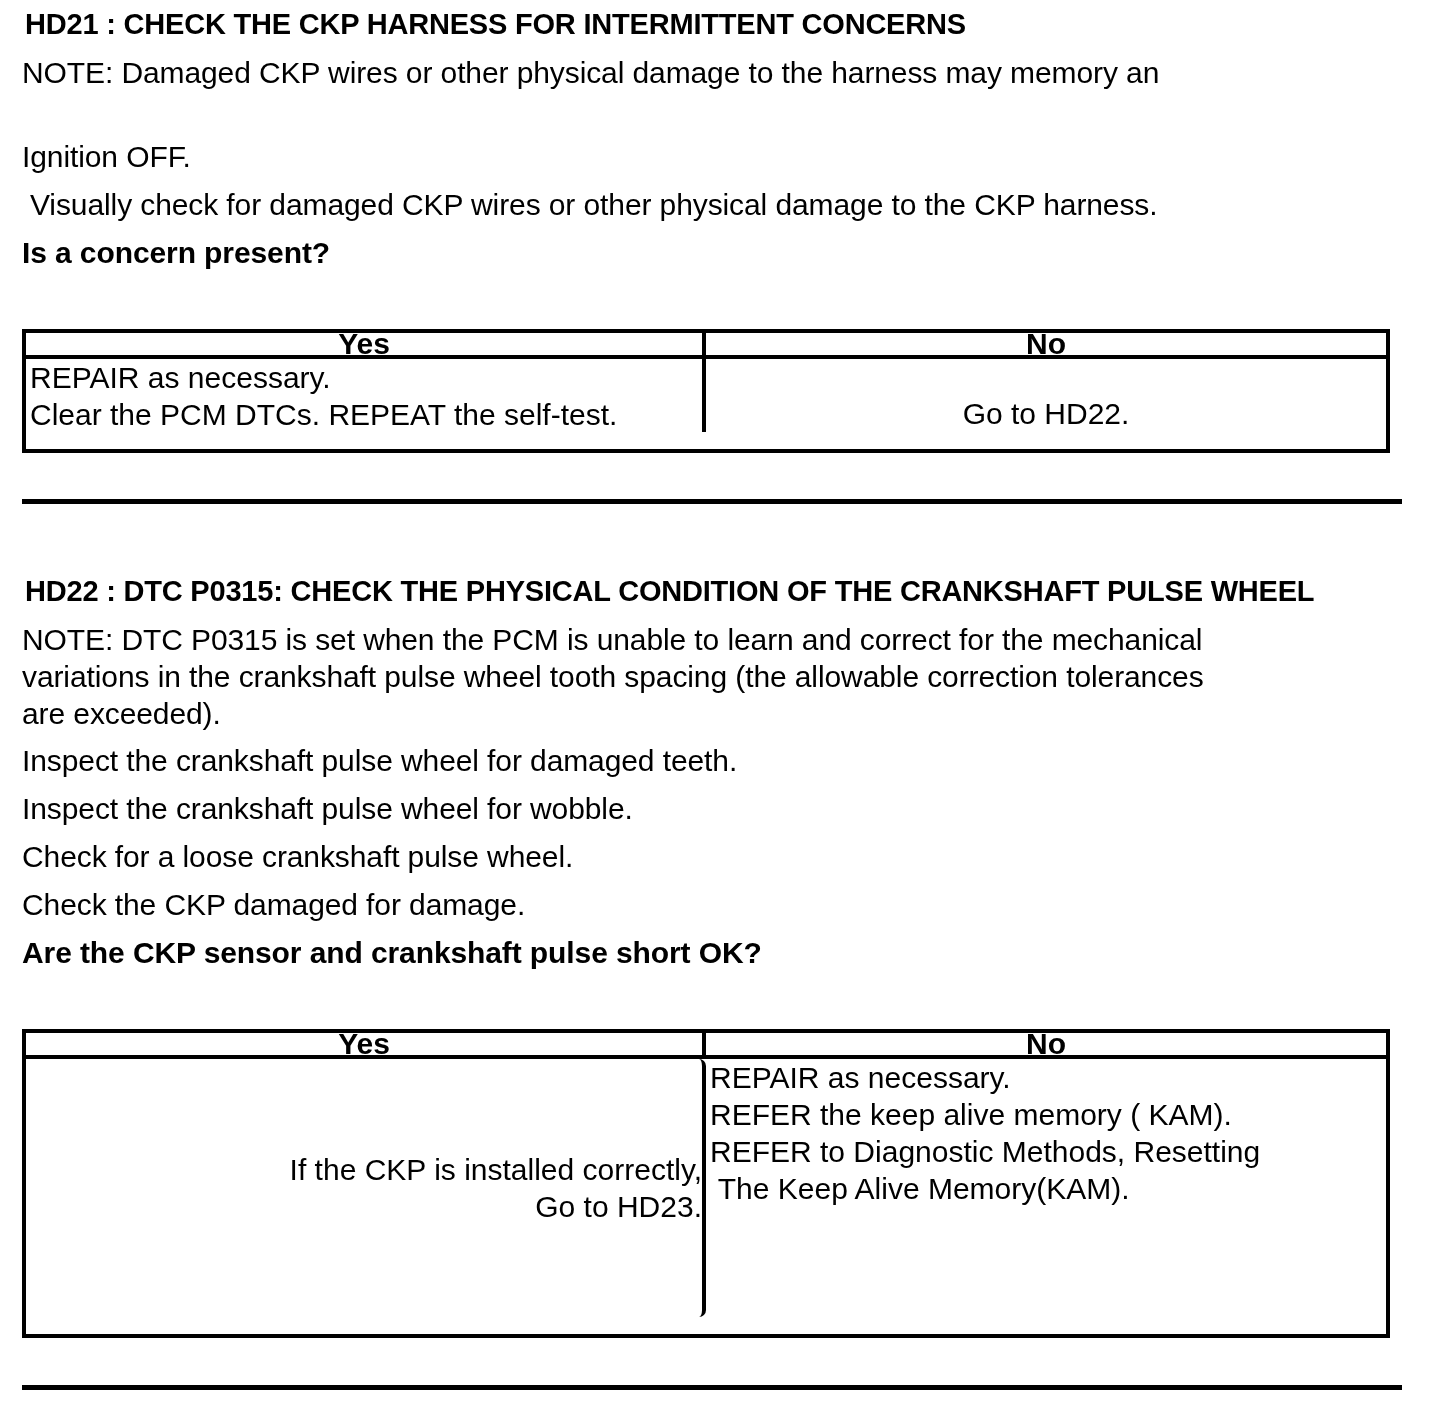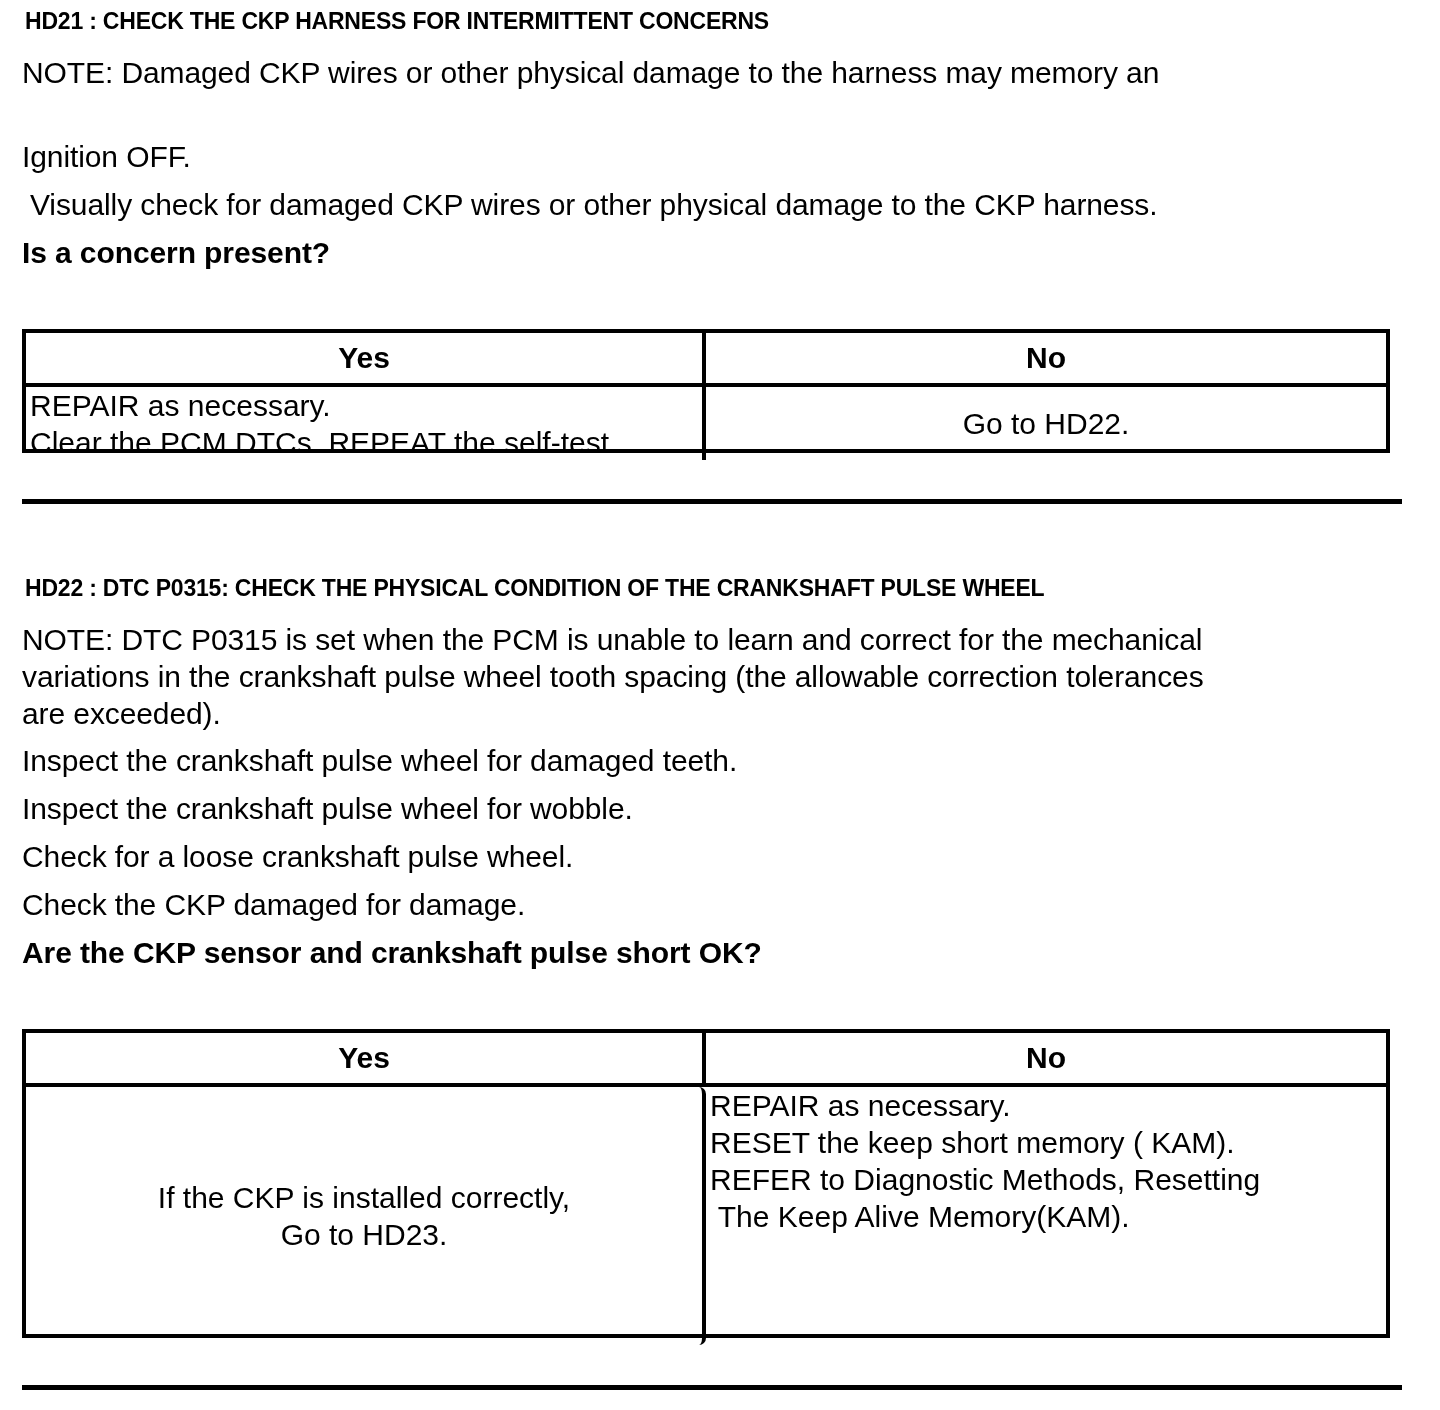--- a/index.html
+++ b/index.html
@@ -2,36 +2,36 @@
 <html><head>
 <meta charset="utf-8">
 <style>
   html, body { margin: 0; padding: 0; background: #ffffff; }
   body {
     width: 1440px; height: 1410px; position: relative; overflow: hidden;
     font-family: "Liberation Sans", "DejaVu Sans", sans-serif; color: #000;
   }
   .abs { position: absolute; }
   .heading {
-    font-weight: bold; font-size: 23px; letter-spacing: -0.2px; white-space: nowrap;
+    font-weight: bold; font-size: 29px; letter-spacing: -0.2px; white-space: nowrap;
   }
   .para { font-size: 30px; line-height: 37px; white-space: nowrap; letter-spacing: -0.1px; }
   .bold { font-weight: bold; }
   .tbl {
     position: absolute; left: 22px; width: 1368px;
     border: 4px solid #000; box-sizing: border-box;
   }
   .row { display: flex; box-sizing: border-box; }
-  .hdr { height: 54px; border-bottom: 4px solid #000; }
+  .hdr { height: 26px; border-bottom: 4px solid #000; }
   .cell { box-sizing: border-box; font-size: 30px; }
   .c1 { width: 680px; border-right: 4px solid #000; }
   .c2 { flex: 1; }
   .hcell { display: flex; align-items: center; justify-content: center; font-weight: bold; font-size: 30px; }
   .body-left { padding: 2px 16px 0 4px; line-height: 37px; }
-  .center { display: flex; align-items: center; justify-content: center; text-align: center; line-height: 37px; }
+  .center { display: flex; align-items: flex-end; justify-content: center; text-align: center; line-height: 37px; }
   .line-block { display: block; white-space: nowrap; }
   .rule { position: absolute; left: 22px; width: 1380px; height: 5px; background: #000; }
 </style>
 </head>
 <body>
 
 <div class="abs heading" style="left:25px; top:8px;">HD21 : CHECK THE CKP HARNESS FOR INTERMITTENT CONCERNS</div>
 
 <div class="abs para" style="left:22px; top:54px;">
   <span class="line-block">NOTE: Damaged CKP wires or other physical damage to the harness may memory an</span>
@@ -78,20 +78,20 @@
     <div class="cell c1 hcell">Yes</div>
     <div class="cell c2 hcell">No</div>
   </div>
   <div class="row" style="height:258px;">
     <div class="cell c1 center" style="flex-direction:column;border-radius:7px;">
       <span class="line-block">If the CKP is installed correctly,</span>
       <span class="line-block">Go to HD23.</span>
     </div>
     <div class="cell c2 body-left" style="padding-top:0;">
       <span class="line-block">REPAIR as necessary.</span>
-      <span class="line-block">RESET the keep short memory ( KAM).</span>
+      <span class="line-block">REFER the keep alive memory ( KAM).</span>
       <span class="line-block">REFER to Diagnostic Methods, Resetting</span>
       <span class="line-block" style="white-space:pre;"> The Keep Alive Memory(KAM).</span>
     </div>
   </div>
 </div>
 
 <div class="rule" style="top:1385px;"></div>
 
 </body></html>

